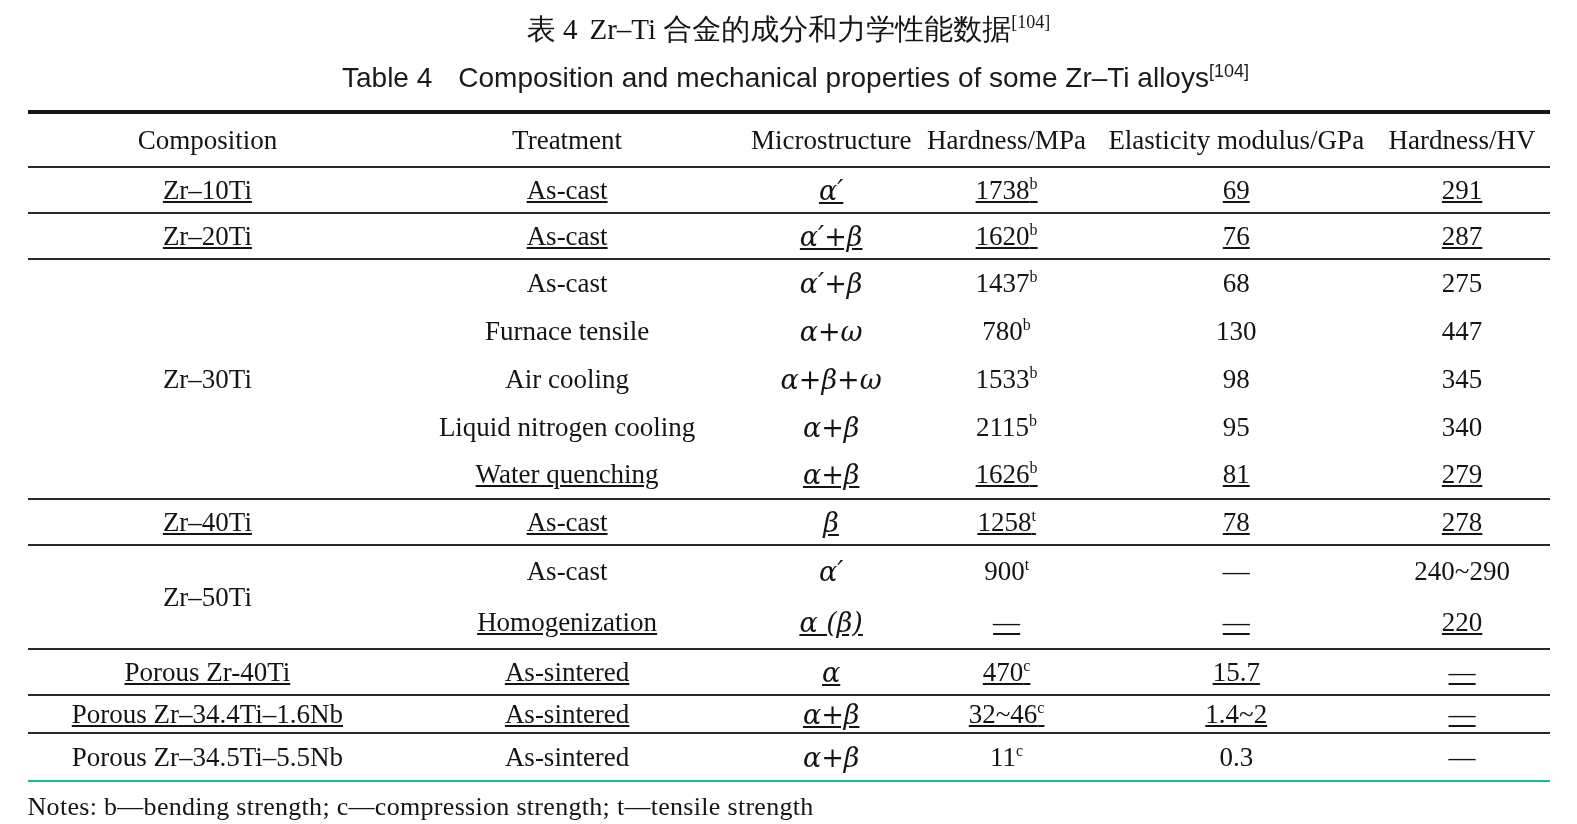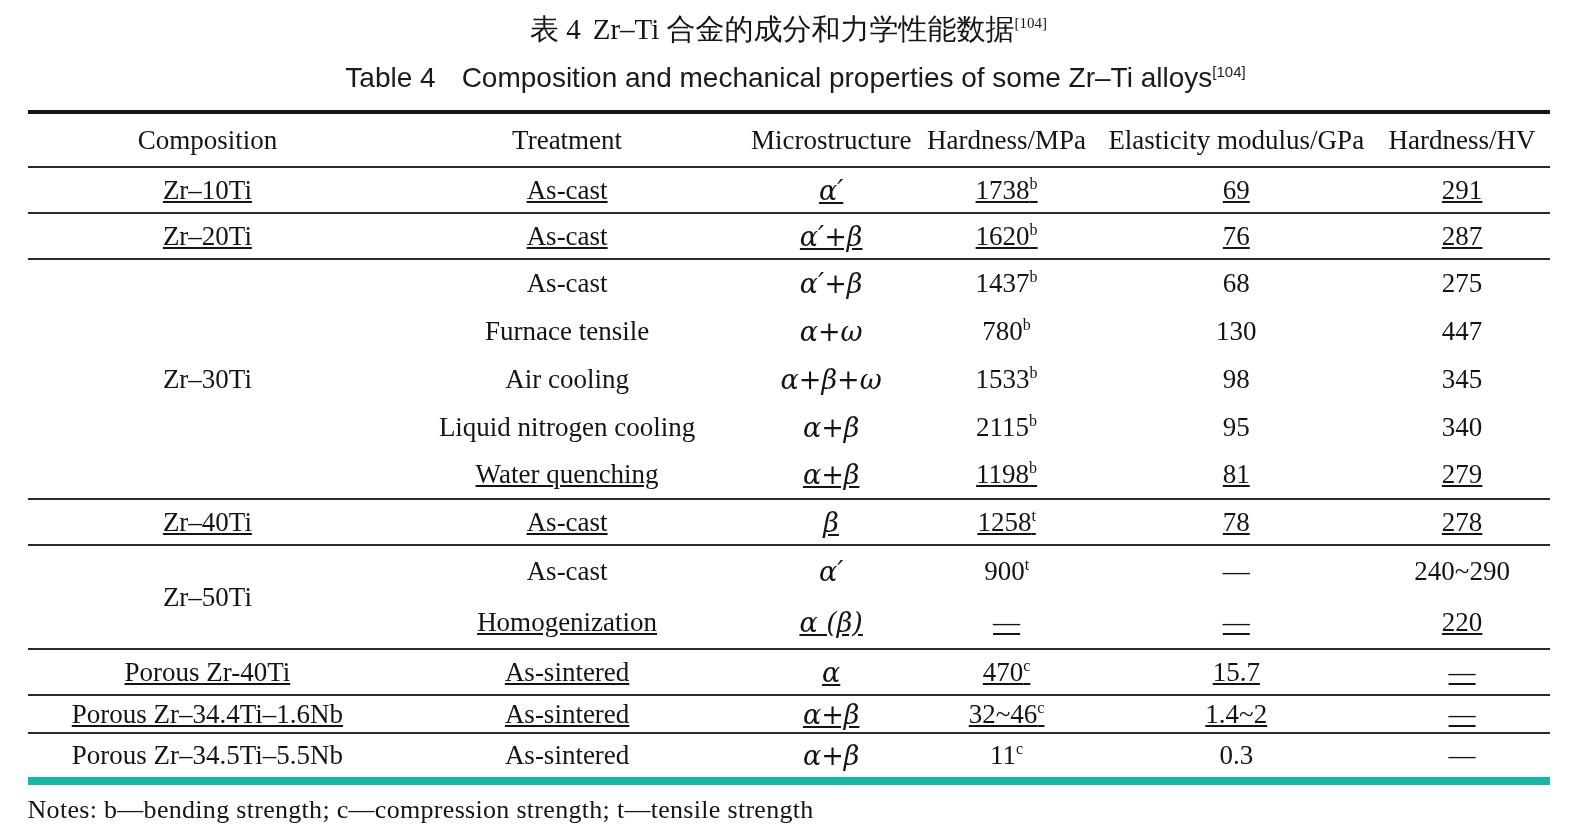--- a/index.html
+++ b/index.html
@@ -24,32 +24,32 @@
   .caption-zh .cap-label { margin-right: 12px; }
   .caption-en {
     margin-top: 12px;
     text-align: center;
     font-size: 28px;
     font-family: "Liberation Sans", "DejaVu Sans", sans-serif;
     color: #1a1a1a;
   }
   .caption-en .cap-label { margin-right: 26px; margin-left: 14px; }
   sup.ref {
-    font-size: 15px;
+    font-size: 18px;
     vertical-align: super;
     line-height: 0;
   }
 
   
   .tbl-wrap { width: 1522px; margin: 16px auto 0 auto; }
   table.data {
     width: 100%;
     border-collapse: collapse;
     border-top: 4px solid #161616;
-    border-bottom: 8px solid #14b8a6;
+    border-bottom: 2px solid #14b8a6;
     font-size: 27px;
     color: #141414;
   }
   table.data th, table.data td {
     text-align: center;
     vertical-align: middle;
     font-weight: normal;
     padding: 0 4px;
     white-space: nowrap;
   }
@@ -167,21 +167,21 @@
         <tr class="rh-b">
           <td>Liquid nitrogen cooling</td>
           <td class="micro">α+β</td>
           <td><span>2115</span><sup class="mark">b</sup></td>
           <td>95</td>
           <td>340</td>
         </tr>
         <tr class="rh-b group-end">
           <td>Water quenching</td>
           <td class="micro">α+β</td>
-          <td><span>1198</span><sup class="mark">b</sup></td>
+          <td><span>1626</span><sup class="mark">b</sup></td>
           <td>81</td>
           <td>279</td>
         </tr>
 
         <tr class="rh-a group-end">
           <td class="comp">Zr–40Ti</td>
           <td>As-cast</td>
           <td class="micro">β</td>
           <td><span>1258</span><sup class="mark">t</sup></td>
           <td>78</td>

